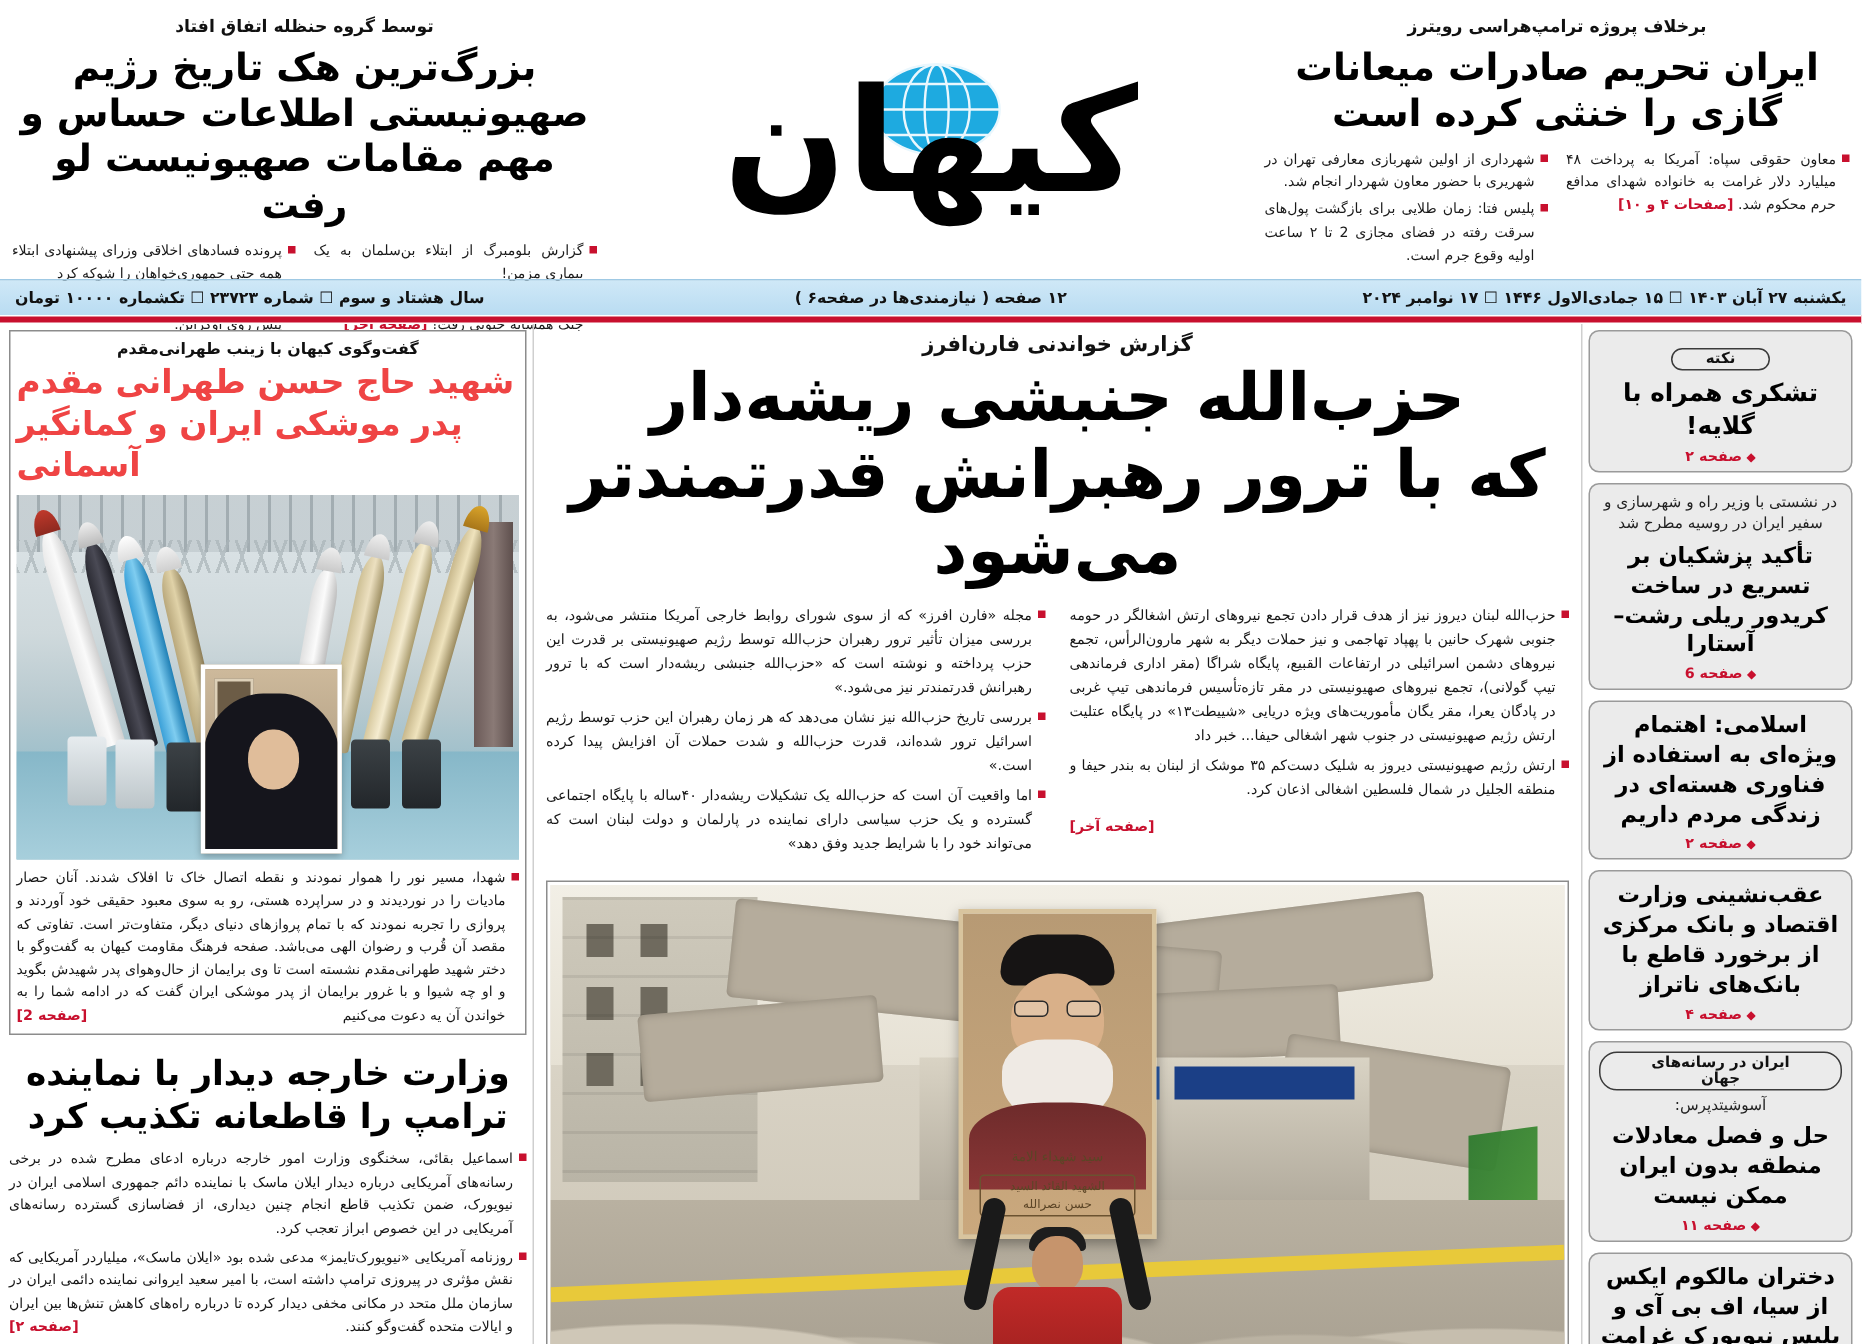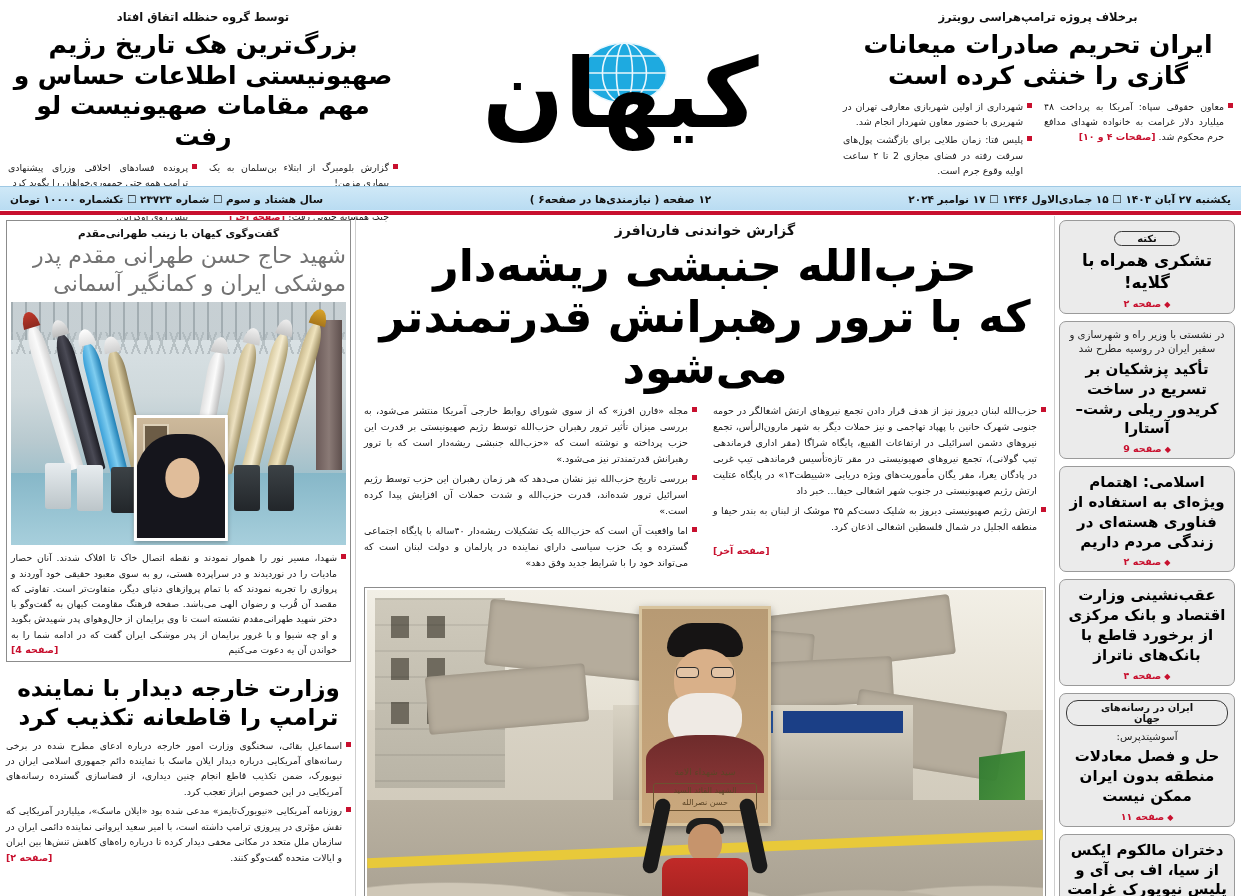--- a/index.html
+++ b/index.html
@@ -229,25 +229,25 @@
     background: #fff;
   }
   .lead-kicker {
     text-align: center;
     font-size: 10.5px;
     font-weight: bold;
     color: #111;
     margin: 2px 0 3px 0;
   }
   .lead-head {
-    text-align: right;
+    text-align: left;
     font-size: 22px;
-    font-weight: normal;
+    font-weight: bold;
     line-height: 1.26;
-    color: #737373;
+    color: #ef4444;
   }
   .lead-photo { margin-top: 5px; }
   .lead-body {
     font-size: 9.3px;
     line-height: 1.64;
     text-align: justify;
     color: #161616;
     margin-top: 5px;
     position: relative;
     padding-right: 9px;
@@ -441,21 +441,21 @@
 
     <div class="hdr-block left">
       <div class="hdr-kicker">توسط گروه حنظله اتفاق افتاد</div>
       <div class="hdr-title">بزرگ‌ترین هک تاریخ رژیم صهیونیستی اطلاعات حساس و مهم مقامات صهیونیست لو رفت</div>
       <div class="hdr-bullets">
         <div class="col">
           <div class="bullet-line">گزارش بلومبرگ از ابتلاء بن‌سلمان به یک بیماری مزمن!</div>
           <div class="bullet-line"><span>کره شمالی این‌بار با صداهای غیرقابل تحمل به جنگ همسایه جنوبی رفت!</span> <span class="pgref">[صفحه آخر]</span></div>
         </div>
         <div class="col">
-          <div class="bullet-line">پرونده فسادهای اخلاقی وزرای پیشنهادی ترامپ همه حتی جمهوری‌خواهان را بگوید کرد</div>
+          <div class="bullet-line">پرونده فسادهای اخلاقی وزرای پیشنهادی ابتلاء همه حتی جمهوری‌خواهان را شوکه کرد</div>
           <div class="bullet-line">گزارش صدای آمریکا از سخت‌ترین زمستان پیش روی اوکراین.</div>
         </div>
       </div>
     </div>
   </div>
 
   <div class="datebar">
     <div class="seg">یکشنبه ۲۷ آبان ۱۴۰۳ ☐ ۱۵ جمادی‌الاول ۱۴۴۶ ☐ ۱۷ نوامبر ۲۰۲۴</div>
     <div class="seg c">۱۲ صفحه ( نیازمندی‌ها در صفحه۶ )</div>
     <div class="seg l">سال هشتاد و سوم ☐ شماره ۲۳۷۲۳ ☐ تکشماره ۱۰۰۰۰ تومان</div>
@@ -468,21 +468,21 @@
 
       <div class="side-card">
         <div class="side-tag">نکته</div>
         <div class="side-head">تشکری همراه با گلایه!</div>
         <div class="side-page">صفحه ۲</div>
       </div>
 
       <div class="side-card">
         <div class="side-kicker">در نشستی با وزیر راه و شهرسازی و سفیر ایران در روسیه مطرح شد</div>
         <div class="side-head sm">تأکید پزشکیان بر تسریع در ساخت کریدور ریلی رشت– آستارا</div>
-        <div class="side-page">صفحه 9</div>
+        <div class="side-page">صفحه 6</div>
       </div>
 
       <div class="side-card">
         <div class="side-head sm">اسلامی: اهتمام ویژه‌ای به استفاده از فناوری هسته‌ای در زندگی مردم داریم</div>
         <div class="side-page">صفحه ۲</div>
       </div>
 
       <div class="side-card">
         <div class="side-head sm">عقب‌نشینی وزارت اقتصاد و بانک مرکزی از برخورد قاطع با بانک‌های ناتراز</div>
         <div class="side-page">صفحه ۴</div>
@@ -629,21 +629,21 @@
               <div class="w-bg"></div>
               <div class="w-frame"></div>
               <div class="w-chador"></div>
               <div class="w-face"></div>
             </div>
           </div>
         </div>
 
         <div class="lead-body">
           <span>شهدا، مسیر نور را هموار نمودند و نقطه اتصال خاک تا افلاک شدند. آنان حصار مادیات را در نوردیدند و در سراپرده هستی، رو به سوی معبود حقیقی خود آوردند و پروازی را تجربه نمودند که با تمام پروازهای دنیای دیگر، متفاوت‌تر است. تفاوتی که مقصد آن قُرب و رضوان الهی می‌باشد. صفحه فرهنگ مقاومت کیهان به گفت‌وگو با دختر شهید طهرانی‌مقدم نشسته است تا وی برایمان از حال‌وهوای پدر شهیدش بگوید و او چه شیوا و با غرور برایمان از پدر موشکی ایران گفت که در ادامه شما را به خواندن آن یه دعوت می‌کنیم</span>
-          <span class="pgtag">[صفحه 4]</span>
+          <span class="pgtag">[صفحه 2]</span>
         </div>
       </div>
 
       <div class="story2-head">وزارت خارجه دیدار با نماینده ترامپ را قاطعانه تکذیب کرد</div>
       <div class="story2-body">اسماعیل بقائی، سخنگوی وزارت امور خارجه درباره ادعای مطرح شده در برخی رسانه‌های آمریکایی درباره دیدار ایلان ماسک با نماینده دائم جمهوری اسلامی ایران در نیویورک، ضمن تکذیب قاطع انجام چنین دیداری، از فضاسازی گسترده رسانه‌های آمریکایی در این خصوص ابراز تعجب کرد.</div>
       <div class="story2-body">
         <span>روزنامه آمریکایی «نیویورک‌تایمز» مدعی شده بود «ایلان ماسک»، میلیاردر آمریکایی که نقش مؤثری در پیروزی ترامپ داشته است، با امیر سعید ایروانی نماینده دائمی ایران در سازمان ملل متحد در مکانی مخفی دیدار کرده تا درباره راه‌های کاهش تنش‌ها بین ایران و ایالات متحده گفت‌وگو کنند.</span>
         <span class="pgtag">[صفحه ۲]</span>
       </div>
 

